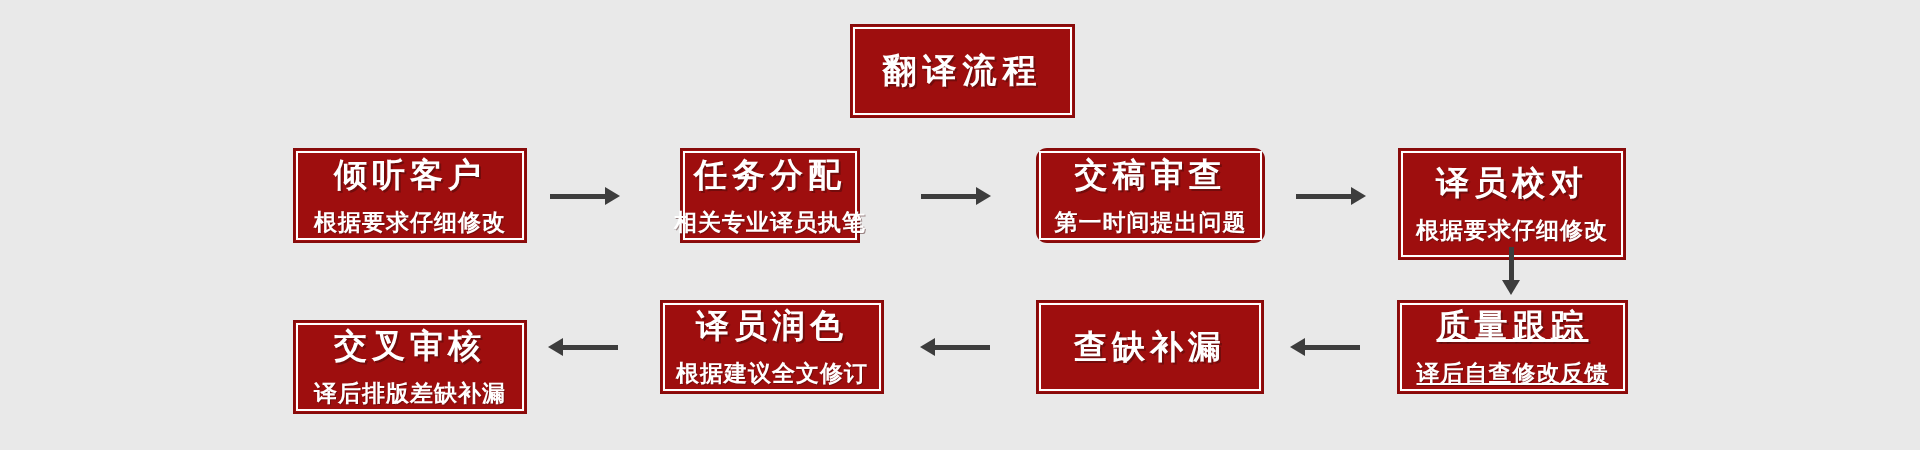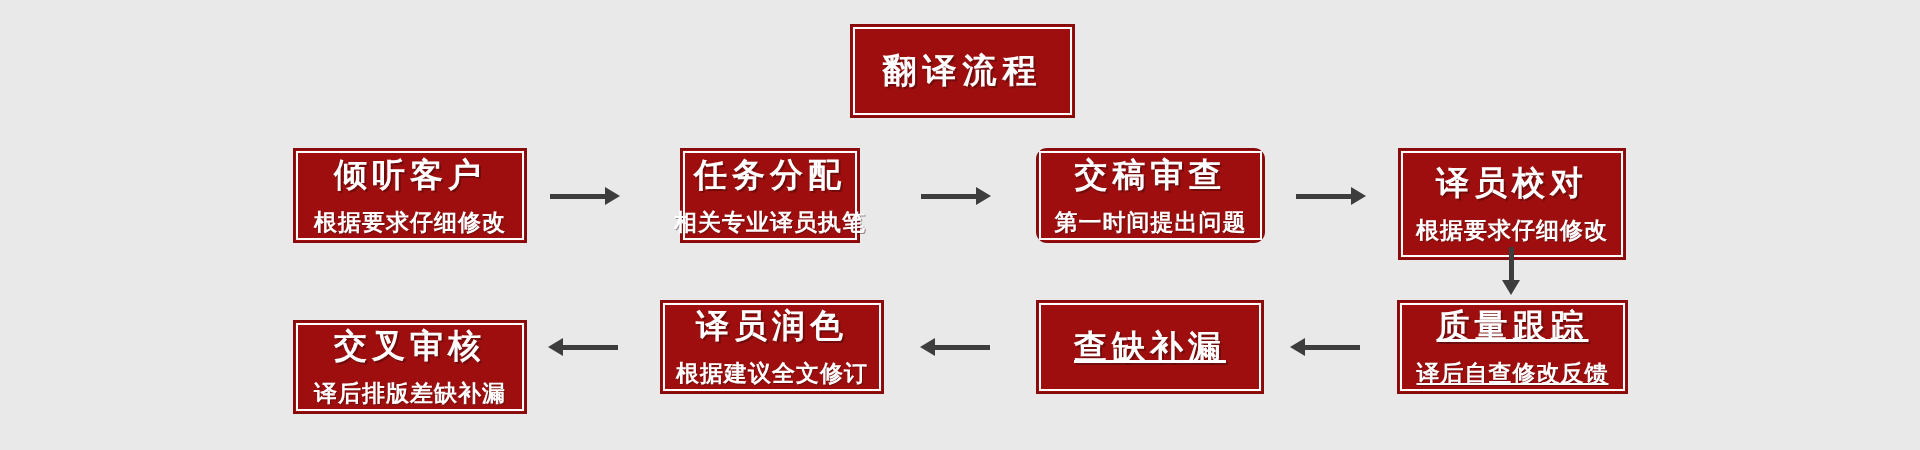--- a/index.html
+++ b/index.html
@@ -149,21 +149,21 @@
   </div>
 
   <div class="node" style="left:293px;top:300px;width:234px;height:94px;margin-top:20px;">
     <div class="node-title">交叉审核</div>
     <div class="node-sub">译后排版差缺补漏</div>
   </div>
   <div class="node" style="left:660px;top:300px;width:224px;height:94px;">
     <div class="node-title">译员润色</div>
     <div class="node-sub">根据建议全文修订</div>
   </div>
-  <div class="node" style="left:1036px;top:300px;width:228px;height:94px;text-decoration:underline;">
+  <div class="node" style="left:1036px;top:300px;width:228px;height:94px;">
     <div class="node-title">查缺补漏</div>
   </div>
   <div class="node" style="left:1397px;top:300px;width:231px;height:94px;text-decoration:underline;">
     <div class="node-title">质量跟踪</div>
     <div class="node-sub">译后自查修改反馈</div>
   </div>
 
   <div class="arrow-h arrow-left" style="left:548px;top:338px;">
     <span class="stem"></span>
     <span class="head"></span>

